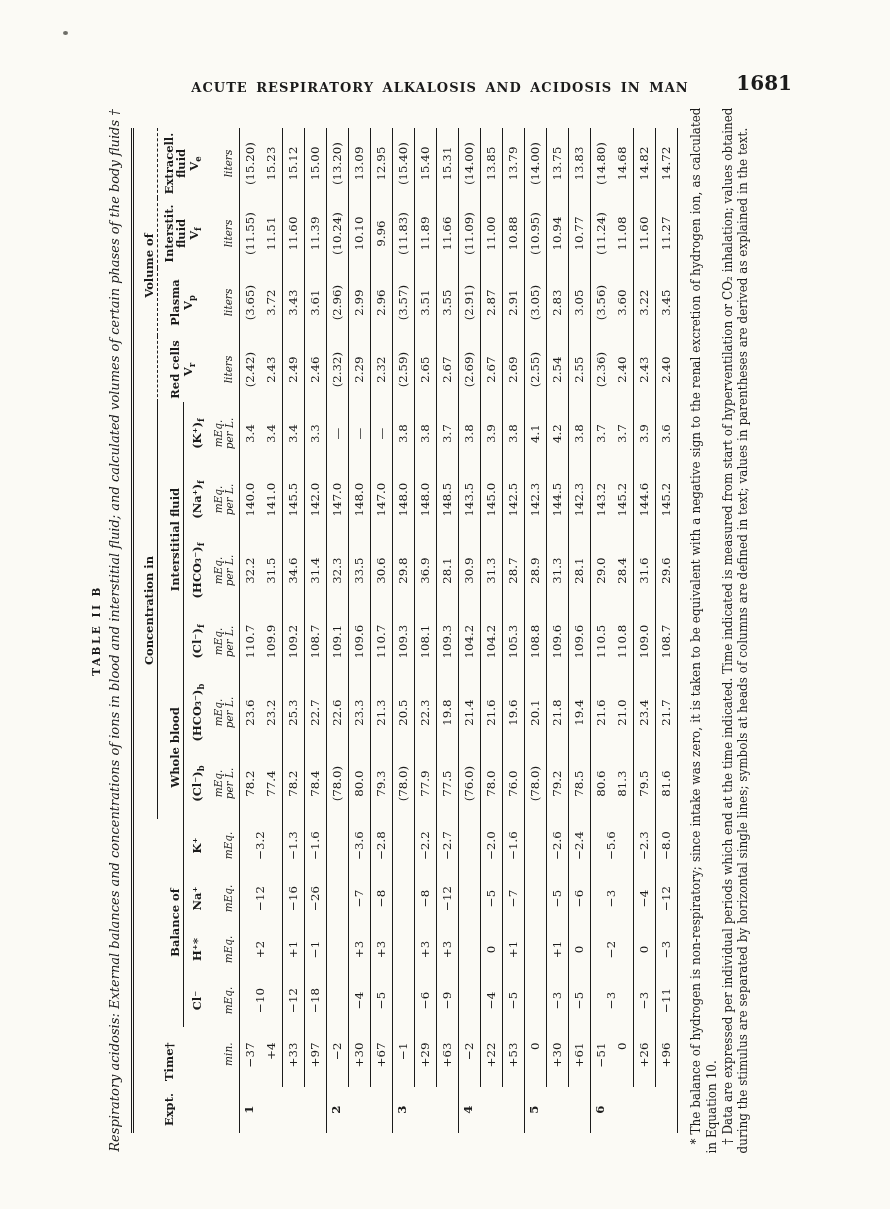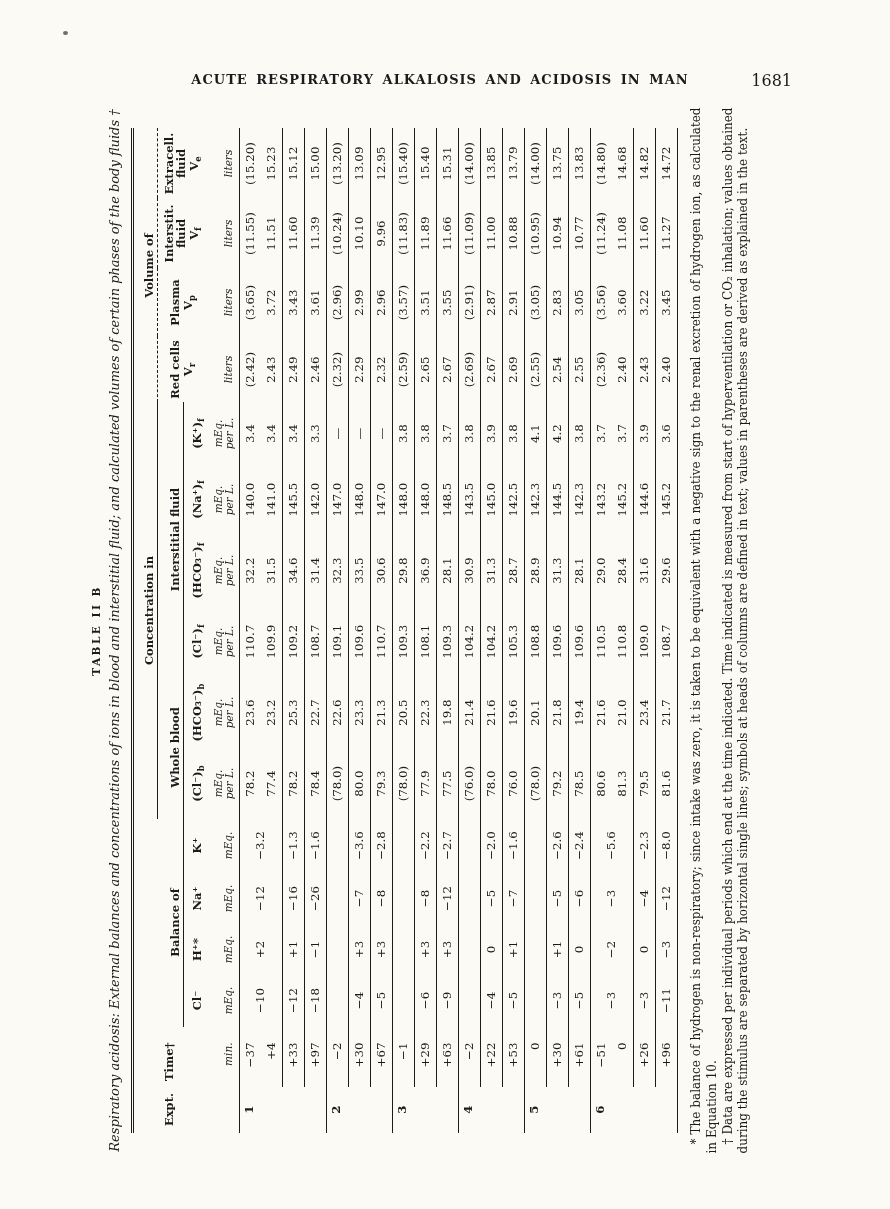--- a/index.html
+++ b/index.html
@@ -3,22 +3,22 @@
 <meta charset="utf-8">
 <style>
   html,body{margin:0;padding:0;}
   body{
     width:890px;height:1209px;position:relative;overflow:hidden;
     background:#fbfaf5;color:#1b1b1b;
     font-family:"DejaVu Serif","Liberation Serif",serif;
   }
   .speck{position:absolute;left:63px;top:31px;width:5px;height:4px;background:#4a4a44;border-radius:50%;opacity:.8;}
   .running-head{position:absolute;left:90px;top:72px;width:700px;height:20px;}
-  .running-title{display:block;text-align:center;font-weight:bold;font-size:13px;letter-spacing:1px;word-spacing:3px;}
-  .page-number{position:absolute;right:-2px;top:-1px;font-weight:normal;font-size:16px;}
+  .running-title{display:block;text-align:center;font-weight:bold;font-size:13px;letter-spacing:1px;word-spacing:3px;margin-top:8px;}
+  .page-number{position:absolute;right:-2px;top:-1px;font-weight:bold;font-size:20px;}
 
   
   .rotated-block{
     position:absolute;left:88px;top:1163px;width:1065px;height:705px;
     transform:rotate(-90deg);transform-origin:0 0;
   }
   .table-title{text-align:center;font-size:10.5px;font-weight:bold;letter-spacing:2.5px;margin-top:2px;}
   .table-caption{text-align:center;font-style:italic;font-size:13px;margin-top:5px;}
 
   table.data-table{

